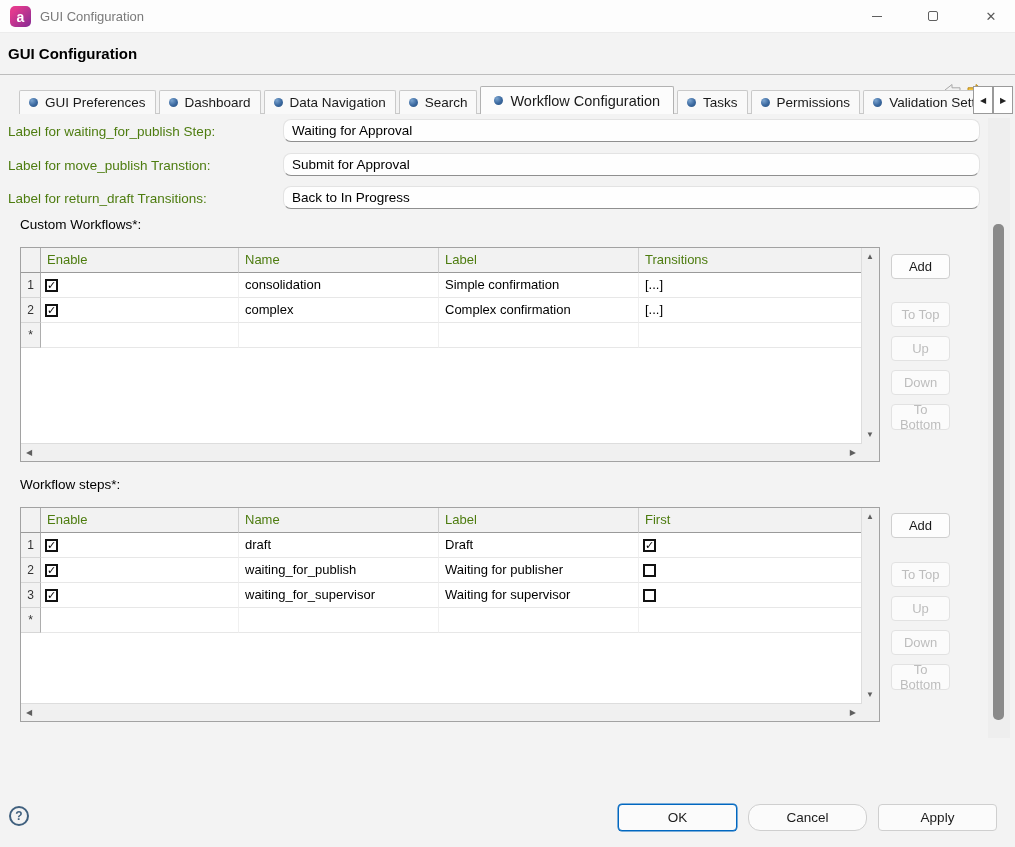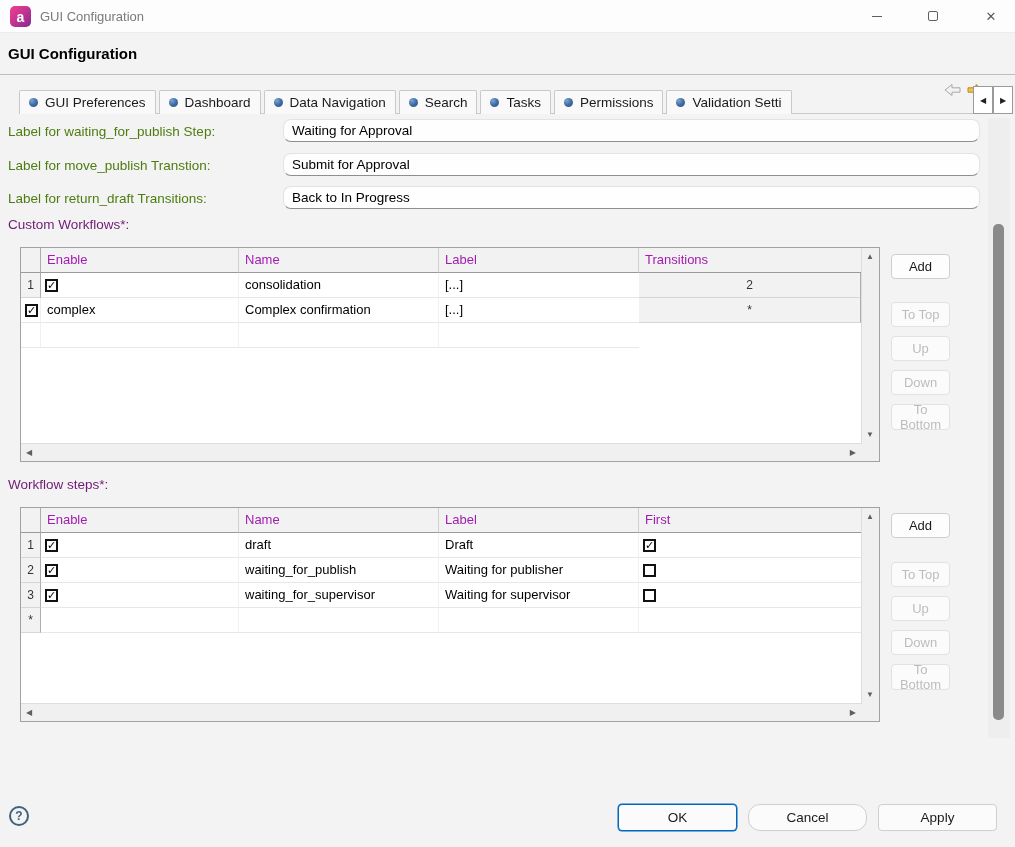--- a/index.html
+++ b/index.html
@@ -38,28 +38,28 @@
     background:radial-gradient(circle at 32% 28%, #7ba4cf 0%, #3a689f 55%, #2b537f 100%); flex:0 0 auto; }
   .tab-scroll { top:86px; width:20px; height:28px; background:#fff; border:1px solid #9a9a9a;
     display:flex; align-items:center; justify-content:center; font-size:8px; color:#222; z-index:3; }
 
   
   .fld-label { left:8px; height:16px; font-size:13.5px; color:#4d7c0f; white-space:nowrap; }
   .fld-input { left:283px; width:697px; height:23px; background:#fefefe; border:1px solid #e3e3e3;
     border-bottom:1px solid #8f8f8f; border-radius:8px; font-family:inherit; font-size:13.5px;
     color:#000; padding:0 8px; outline:none; }
 
-  .section-label { left:8px; height:16px; font-size:13.5px; color:#701a75; }
+  .section-label { left:20px; height:16px; font-size:13.5px; color:#000000; }
 
   
   .dtable { width:860px; height:215px; background:#fff; border:1px solid #a2a2a2; }
   .grid { position:absolute; left:0; top:0; width:840px; display:grid;
     grid-template-columns:20px 198px 200px 200px 222px; grid-auto-rows:25px; font-size:13px; }
   .th { background:#f2f2f2; border-bottom:1px solid #9a9a9a; border-right:1px solid #d0d0d0;
-    line-height:24px; padding-left:6px; color:#a21caf; }
+    line-height:24px; padding-left:6px; color:#4d7c0f; }
   .th.rn-h { padding:0; border-right:1px solid #adadad; }
   .rn { background:#f2f2f2; border-right:1px solid #adadad; border-bottom:1px solid #d6d6d6;
     text-align:center; line-height:24px; font-size:12px; color:#333; }
   .td { border-bottom:1px solid #e7e7e7; border-right:1px solid #f0f0f0; line-height:24px;
     padding-left:6px; color:#000; overflow:hidden; white-space:nowrap; }
   .td.cb { display:flex; align-items:center; padding-left:4px; }
   .checkbox { width:13px; height:13px; border:2px solid #111; background:#fff;
     display:flex; align-items:center; justify-content:center; }
   .checkbox.checked::after { content:"✓"; font-size:11px; font-weight:bold; color:#000; line-height:1; }
 
@@ -126,20 +126,24 @@
       <span>Dashboard</span>
     </div>
   <div class="tab">
       <span class="tab-dot"></span>
       <span>Data Navigation</span>
     </div>
   <div class="tab">
       <span class="tab-dot"></span>
       <span>Search</span>
     </div>
+  <div class="tab active">
+      <span class="tab-dot"></span>
+      <span>Workflow Configuration</span>
+    </div>
   <div class="tab">
       <span class="tab-dot"></span>
       <span>Tasks</span>
     </div>
   <div class="tab">
       <span class="tab-dot"></span>
       <span>Permissions</span>
     </div>
   <div class="tab">
       <span class="tab-dot"></span>
@@ -168,20 +172,21 @@
     <div class="th">Enable</div>
     <div class="th">Name</div>
     <div class="th">Label</div>
     <div class="th" style="border-right:none;">Transitions</div>
 
     <div class="rn">1</div>
     <div class="td cb">
         <span class="checkbox checked"></span>
       </div>
     <div class="td">consolidation</div>
+    <div class="td">Simple confirmation</div>
     <div class="td" style="border-right:none;">[...]</div>
 
     <div class="rn">2</div>
     <div class="td cb">
         <span class="checkbox checked"></span>
       </div>
     <div class="td">complex</div>
     <div class="td">Complex confirmation</div>
     <div class="td" style="border-right:none;">[...]</div>
 

